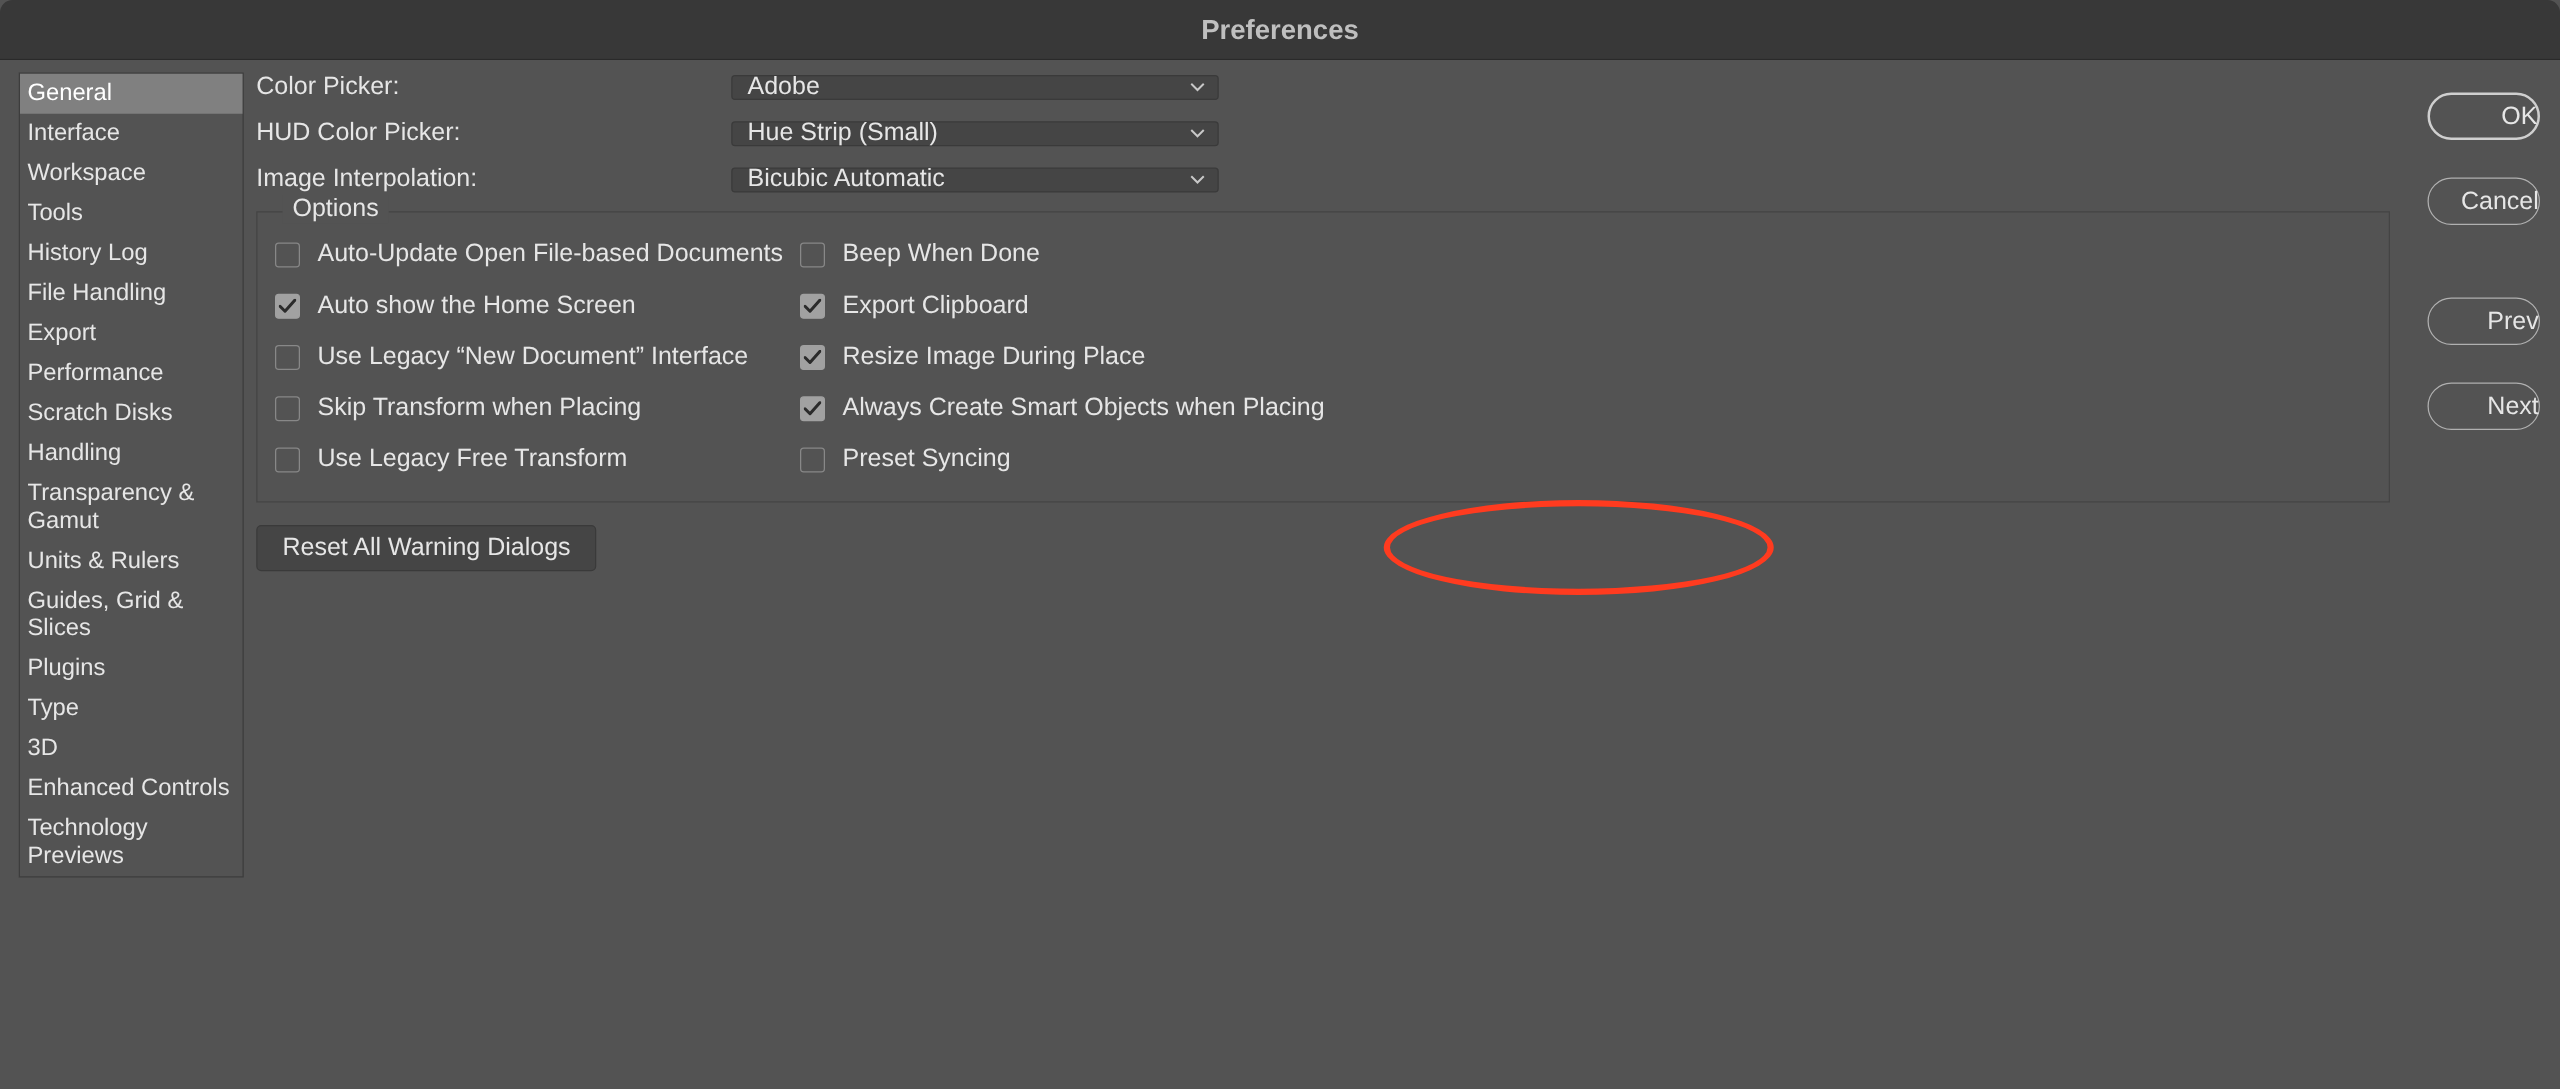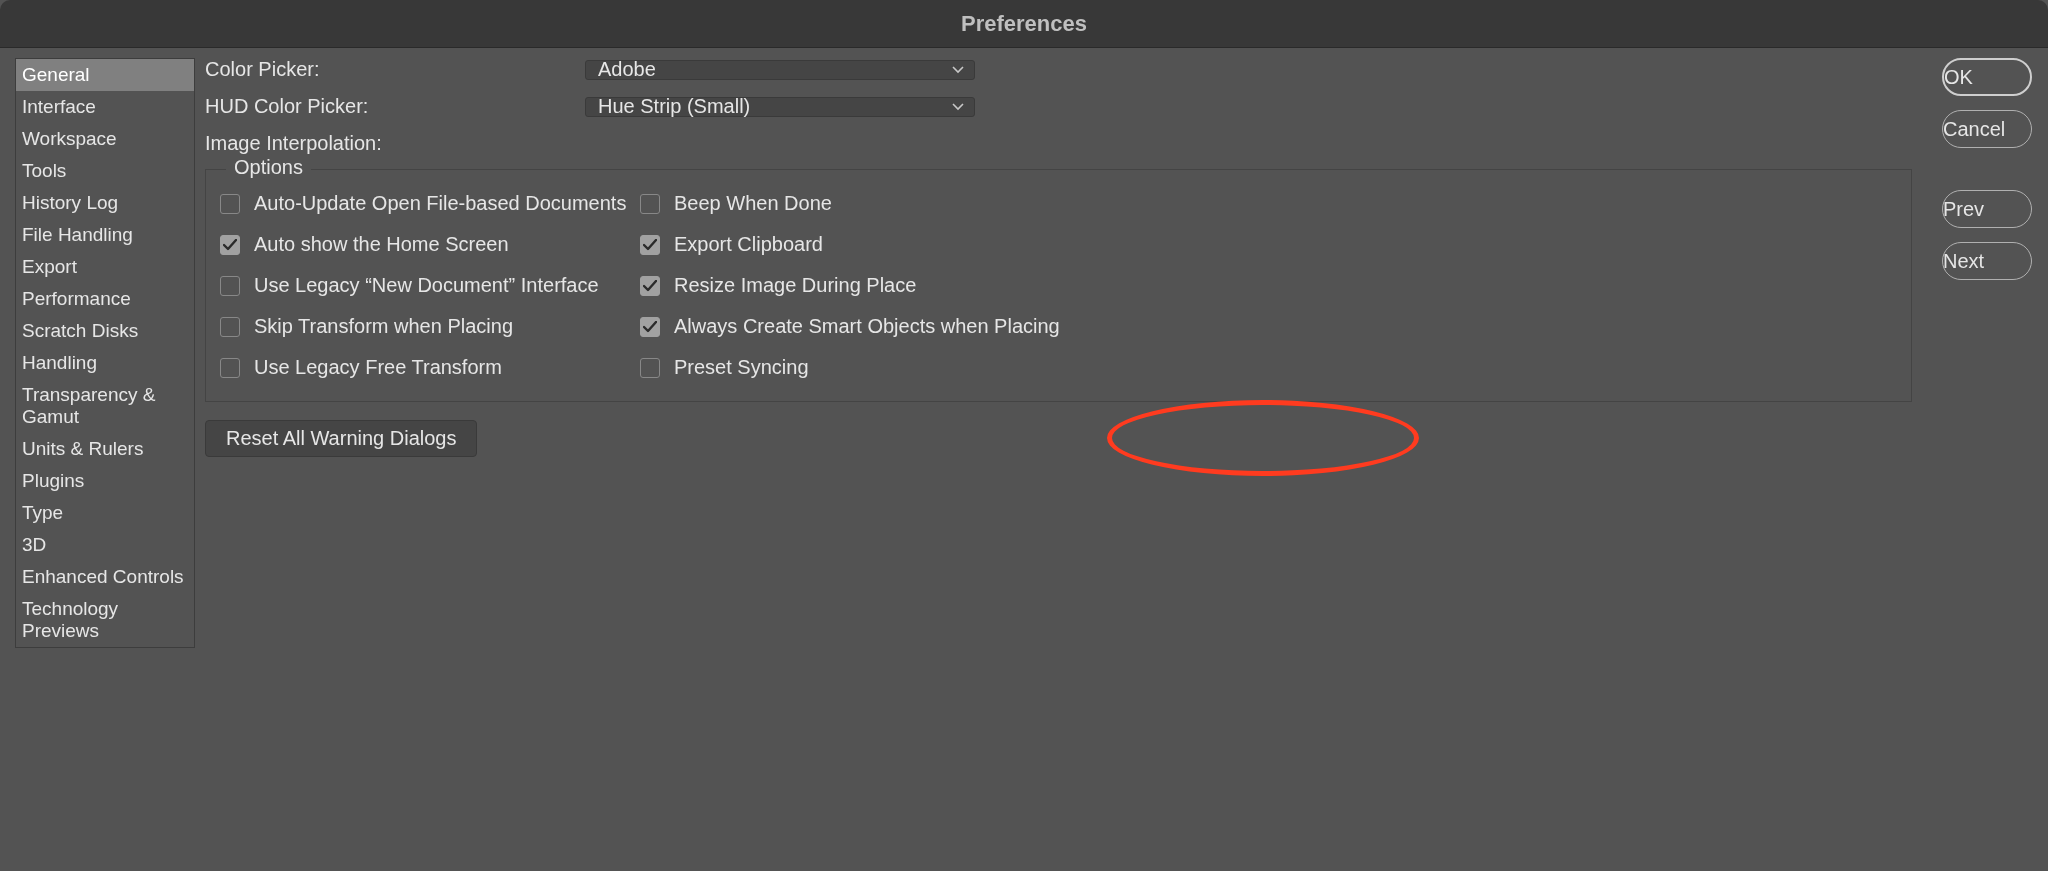--- a/index.html
+++ b/index.html
@@ -99,21 +99,21 @@
     top:-20px;
   }
 
   
   .pill-btn {
     width:90px; height:38px;
     border:1px solid #b0b0b0;
     border-radius:20px;
     color:#e6e6e6; font-size:20px;
     background:transparent;
-    display:flex; align-items:center; justify-content:flex-start;
+    display:flex; align-items:center; justify-content:flex-end;margin-top:16px;
   }
   .pill-btn.primary { border-width:2px; border-color:#cfcfcf; font-weight:500; }
   .gap { height:14px; }
 </style>
 </head>
 <body>
 
 <div class="window">
 
   <div class="titlebar">
@@ -129,20 +129,21 @@
           <div class="side-item">Workspace</div>
           <div class="side-item">Tools</div>
           <div class="side-item">History Log</div>
           <div class="side-item">File Handling</div>
           <div class="side-item">Export</div>
           <div class="side-item">Performance</div>
           <div class="side-item">Scratch Disks</div>
           <div class="side-item">Handling</div>
           <div class="side-item">Transparency &amp; Gamut</div>
           <div class="side-item">Units &amp; Rulers</div>
+          <div class="side-item">Guides, Grid &amp; Slices</div>
           <div class="side-item">Plugins</div>
           <div class="side-item">Type</div>
           <div class="side-item">3D</div>
           <div class="side-item">Enhanced Controls</div>
           <div class="side-item">Technology Previews</div>
         </div>
     </div>
 
     <div class="main">
 
@@ -167,20 +168,28 @@
             <span class="chevron">
               <svg width="12" height="8" viewBox="0 0 12 8">
                   <path d="M1 1l5 5 5-5" stroke="#c8c8c8" stroke-width="1.6" fill="none"></path>
                 </svg>
             </span>
           </div>
         </div>
 
         <div class="dd-row">
           <div class="dd-label">Image Interpolation:</div>
+          <div class="dropdown">
+            <span>Bicubic Automatic</span>
+            <span class="chevron">
+              <svg width="12" height="8" viewBox="0 0 12 8">
+                  <path d="M1 1l5 5 5-5" stroke="#c8c8c8" stroke-width="1.6" fill="none"></path>
+                </svg>
+            </span>
+          </div>
         </div>
 
         <div class="options-fieldset">
           <span class="options-legend">Options</span>
           <div class="options-grid">
             <div class="opt-col left" id="opt-left">
                 <div class="checkbox-row">
                   <div class="checkbox"></div>
                   <span class="check-label">Auto-Update Open File-based Documents</span>
                 </div>

